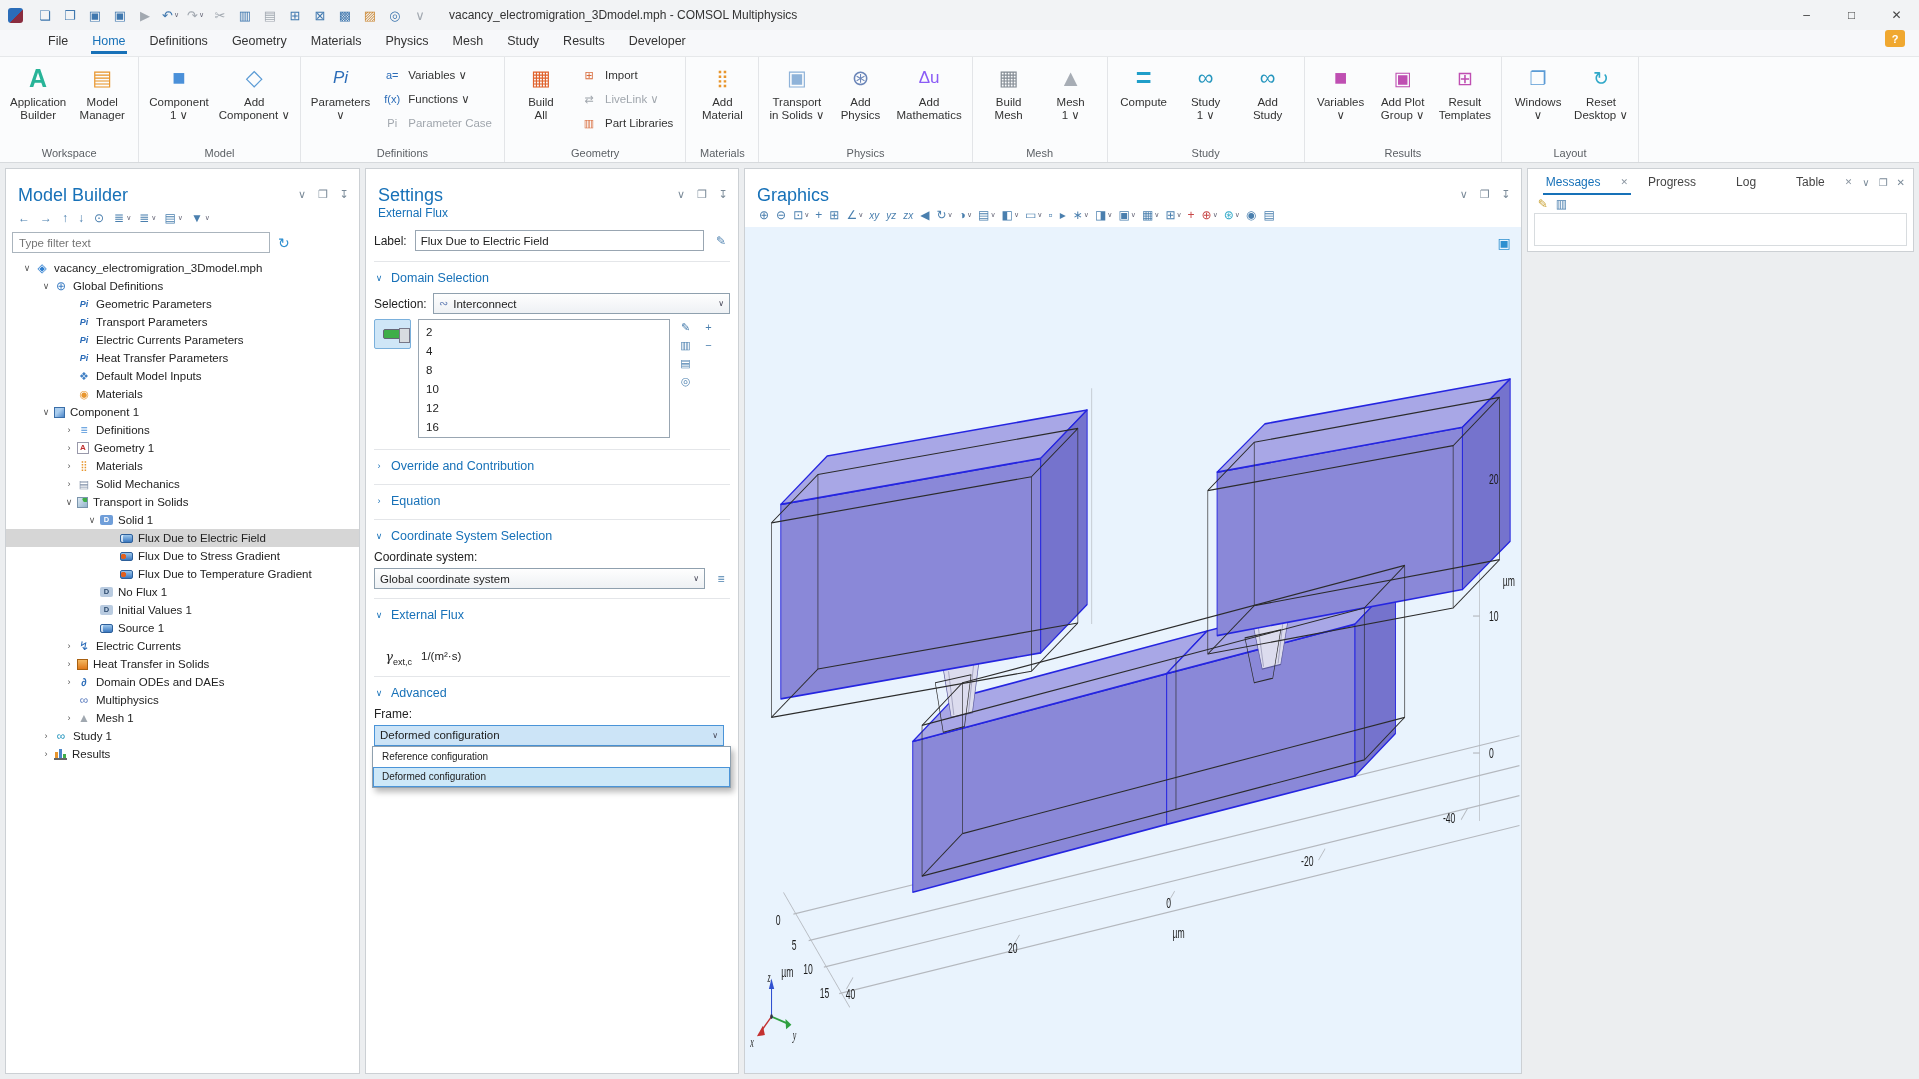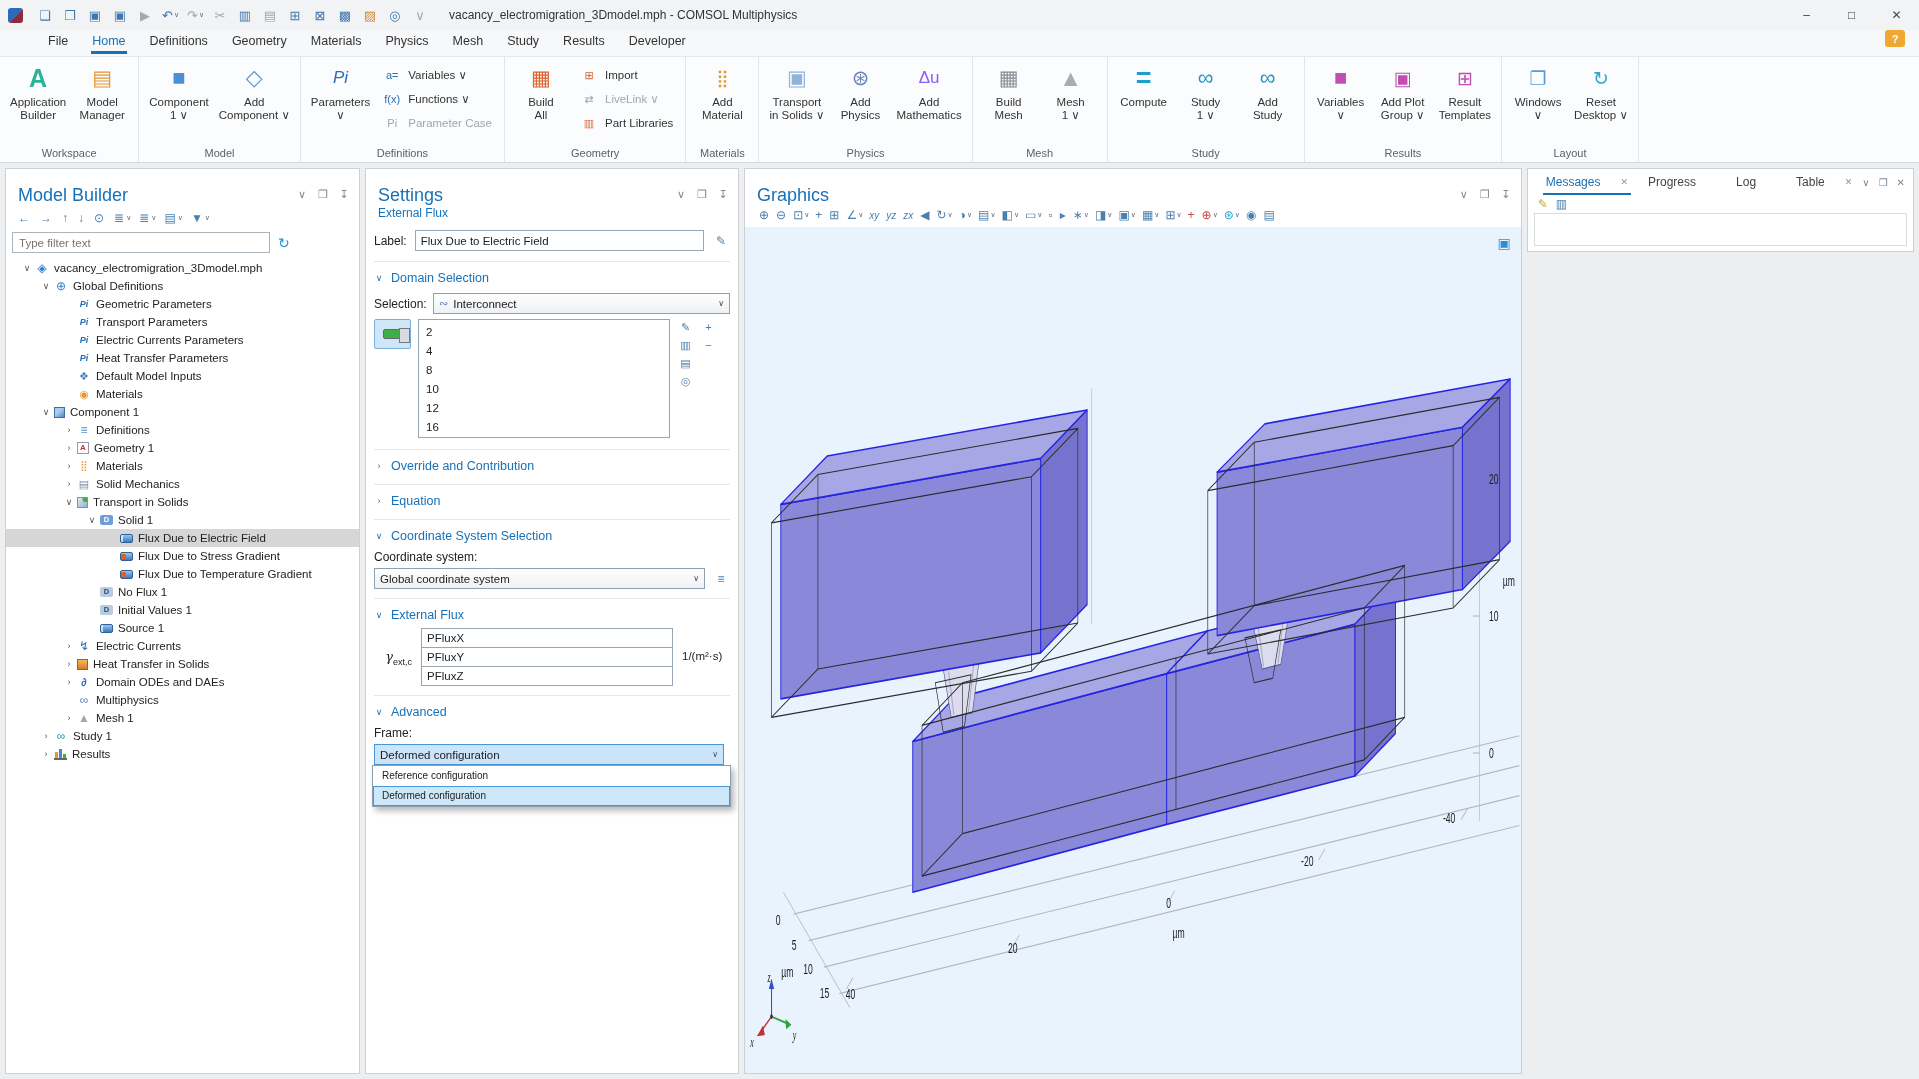--- a/index.html
+++ b/index.html
@@ -916,26 +916,20 @@
           </div>
         </div>
 
         <div class="sec">
           <div class="sec-head">
             <span class="chev">∨</span>
             <span>External Flux</span>
           </div>
           <div class="flux-row">
             <span class="gamma"><i>γ</i><sub>ext,c</sub></span>
-            <div class="flux-fields">
-
-            <input class="txt flux" value="PFluxX" style="">
-                <input class="txt flux" value="PFluxY" style="">
-                <input class="txt flux" value="PFluxZ" style="">
-              </div>
             <span class="unit">1/(m²·s)</span>
           </div>
         </div>
 
         <div class="sec nb">
           <div class="sec-head">
             <span class="chev">∨</span>
             <span>Advanced</span>
           </div>
           <div class="flabel blk">Frame:</div>

